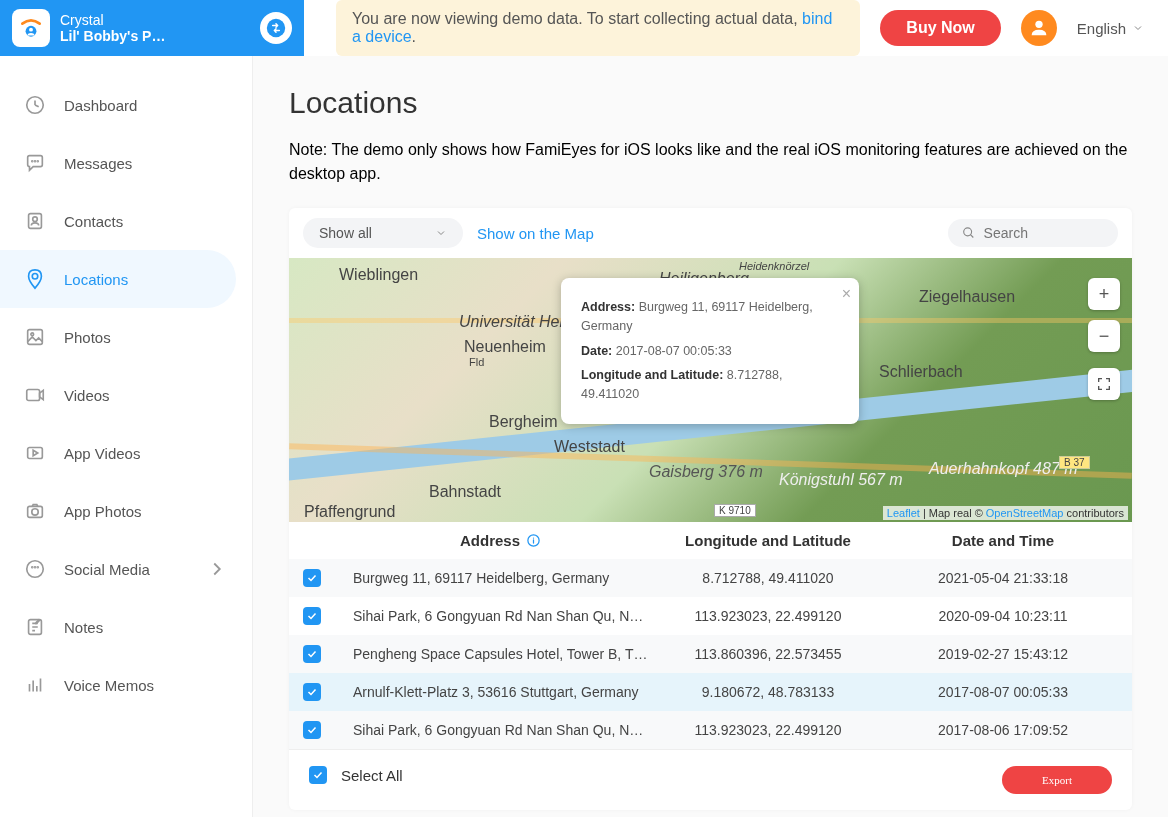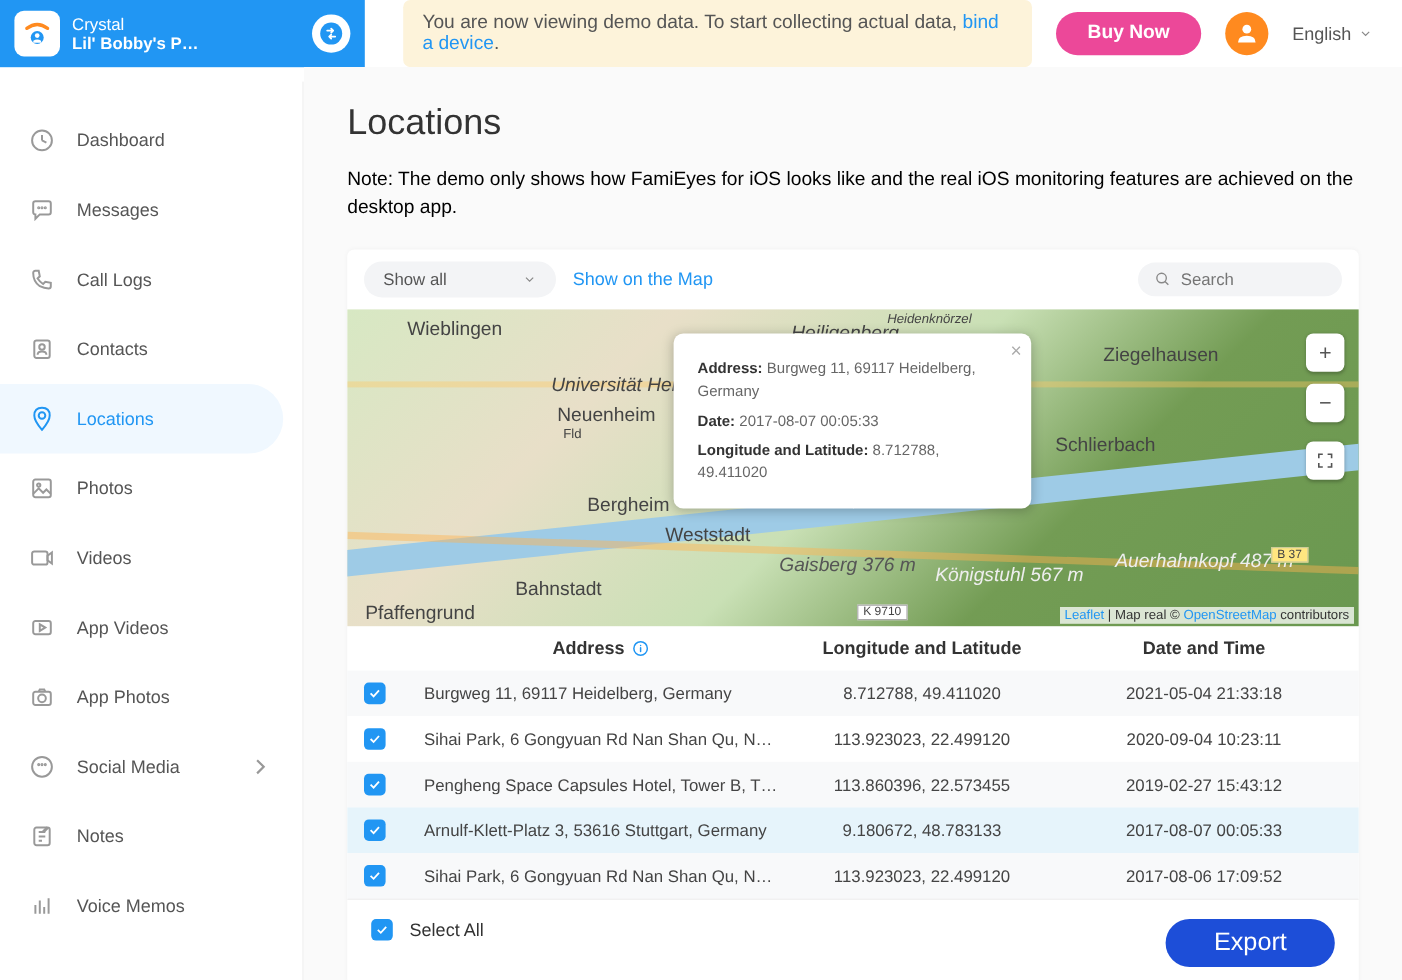--- a/index.html
+++ b/index.html
@@ -12,28 +12,28 @@
 .brand-logo svg { width: 26px; height: 26px; }
 .brand-text { flex: 1; overflow: hidden; }
 .brand-name { font-size: 14px; font-weight: 500; white-space: nowrap; overflow: hidden; text-overflow: ellipsis; }
 .brand-sub { font-size: 14px; font-weight: 600; white-space: nowrap; overflow: hidden; text-overflow: ellipsis; }
 .swap-btn { width: 32px; height: 32px; background: #fff; border-radius: 50%; display: flex; align-items: center; justify-content: center; cursor: pointer; }
 .swap-btn svg { width: 20px; height: 20px; fill: #2196f3; }
 
 .header-right { flex: 1; display: flex; align-items: center; padding: 0 24px 0 32px; gap: 20px; }
 .demo-banner { flex: 1; background: #fdf3da; border-radius: 6px; padding: 10px 16px; font-size: 16px; color: #555; }
 .demo-banner a { color: #2196f3; cursor: pointer; }
-.buy-now { background: #ec4899; color: #fff; font-weight: 600; font-size: 16px; padding: 9px 26px; border-radius: 22px; border: none; cursor: pointer; }
+.buy-now { background: #ef4444; color: #fff; font-weight: 600; font-size: 16px; padding: 9px 26px; border-radius: 22px; border: none; cursor: pointer; }
 .avatar-btn { width: 36px; height: 36px; background: #ff8a1f; border-radius: 50%; display: flex; align-items: center; justify-content: center; cursor: pointer; }
 .avatar-btn svg { width: 22px; height: 22px; fill: #fff; }
 .lang-sel { display: flex; align-items: center; gap: 6px; cursor: pointer; color: #555; font-size: 15px; }
 
 
 .layout { display: flex; height: calc(817px - 56px); }
-.sidebar { width: 253px; border-right: 1px solid #eee; overflow-y: auto; padding-top: 20px; margin-top: 12px; }
+.sidebar { width: 253px; border-right: 1px solid #eee; overflow-y: auto; padding-top: 20px; }
 .sidebar-item { display: flex; align-items: center; gap: 18px; padding: 18px 24px; color: #555; font-size: 15px; cursor: pointer; position: relative; }
 .sidebar-item.active { background: #f0f8ff; color: #2196f3; font-weight: 500; border-radius: 0 30px 30px 0; margin-right: 16px; }
 .sidebar-item svg { width: 22px; height: 22px; stroke: #999; fill: none; stroke-width: 1.8; }
 .sidebar-item.active svg { stroke: #2196f3; }
 .sidebar-item .chev { margin-left: auto; }
 
 .main { flex: 1; background: #fafafa; overflow-y: auto; padding: 30px 36px 0; }
 .page-title { font-size: 30px; font-weight: 500; color: #333; margin-bottom: 18px; }
 .page-note { font-size: 16px; color: #000000; line-height: 1.5; margin-bottom: 22px; }
 
@@ -70,21 +70,21 @@
 .tbl-row:nth-child(even) { background: #fff; }
 .tbl-row:nth-child(odd) { background: #f8f9fa; }
 .tbl-row.hl { background: #e6f4fb !important; }
 .tbl-row .addr-cell { white-space: nowrap; overflow: hidden; text-overflow: ellipsis; text-align: left; }
 .tbl-row .coord, .tbl-row .date { text-align: center; }
 .chk { width: 18px; height: 18px; background: #2196f3; border-radius: 4px; display: inline-flex; align-items: center; justify-content: center; cursor: pointer; }
 .chk svg { width: 12px; height: 12px; stroke: #fff; fill: none; stroke-width: 3; }
 
 .tbl-footer { display: flex; align-items: flex-start; padding: 16px 20px; border-top: 1px solid #eee; }
 .sel-all { display: flex; align-items: center; gap: 14px; font-size: 15px; color: #333; cursor: pointer; }
-.export-btn { margin-left: auto; background: #1d4ed8; color: #fff; font-size: 21px; padding: 8px 40px; border-radius: 22px; border: none; cursor: pointer; }
+.export-btn { margin-left: auto; background: #ef4444; color: #fff; font-size: 11px; padding: 8px 40px; border-radius: 22px; border: none; cursor: pointer; font-family: Liberation Serif, serif; }
 
 .footer { text-align: center; font-size: 15px; color: #555; padding: 24px 0; }
 </style>
 </head>
 <body>
 
 <div class="header">
   <div class="brand-box">
     <div class="brand-logo">
       <svg viewBox="0 0 24 24">
@@ -135,26 +135,20 @@
         <span>Dashboard</span>
       </div>
       <div class="sidebar-item">
         <svg viewBox="0 0 24 24">
           <path d="M 4 6 Q 4 4 6 4 L 18 4 Q 20 4 20 6 L 20 14 Q 20 16 18 16 L 10 16 L 6 20 L 6 16 Q 4 16 4 14 Z"></path>
           <circle cx="9" cy="10" r="0.5" fill="#999"></circle>
           <circle cx="12" cy="10" r="0.5" fill="#999"></circle>
           <circle cx="15" cy="10" r="0.5" fill="#999"></circle>
         </svg>
         <span>Messages</span>
-      </div>
-      <div class="sidebar-item">
-        <svg viewBox="0 0 24 24">
-          <path d="M 6 4 Q 4 4 4 6 Q 4 14 10 18 Q 14 20 18 20 Q 20 20 20 18 L 20 15 L 15 14 L 13 16 Q 10 14 8 11 L 10 9 L 9 4 Z"></path>
-        </svg>
-        <span>Call Logs</span>
       </div>
       <div class="sidebar-item">
         <svg viewBox="0 0 24 24">
           <rect x="5" y="4" width="14" height="16" rx="2"></rect>
           <circle cx="12" cy="10" r="2.5"></circle>
           <path d="M 8 17 Q 8 14 12 14 Q 16 14 16 17"></path>
         </svg>
         <span>Contacts</span>
       </div>
       <div class="sidebar-item active">

